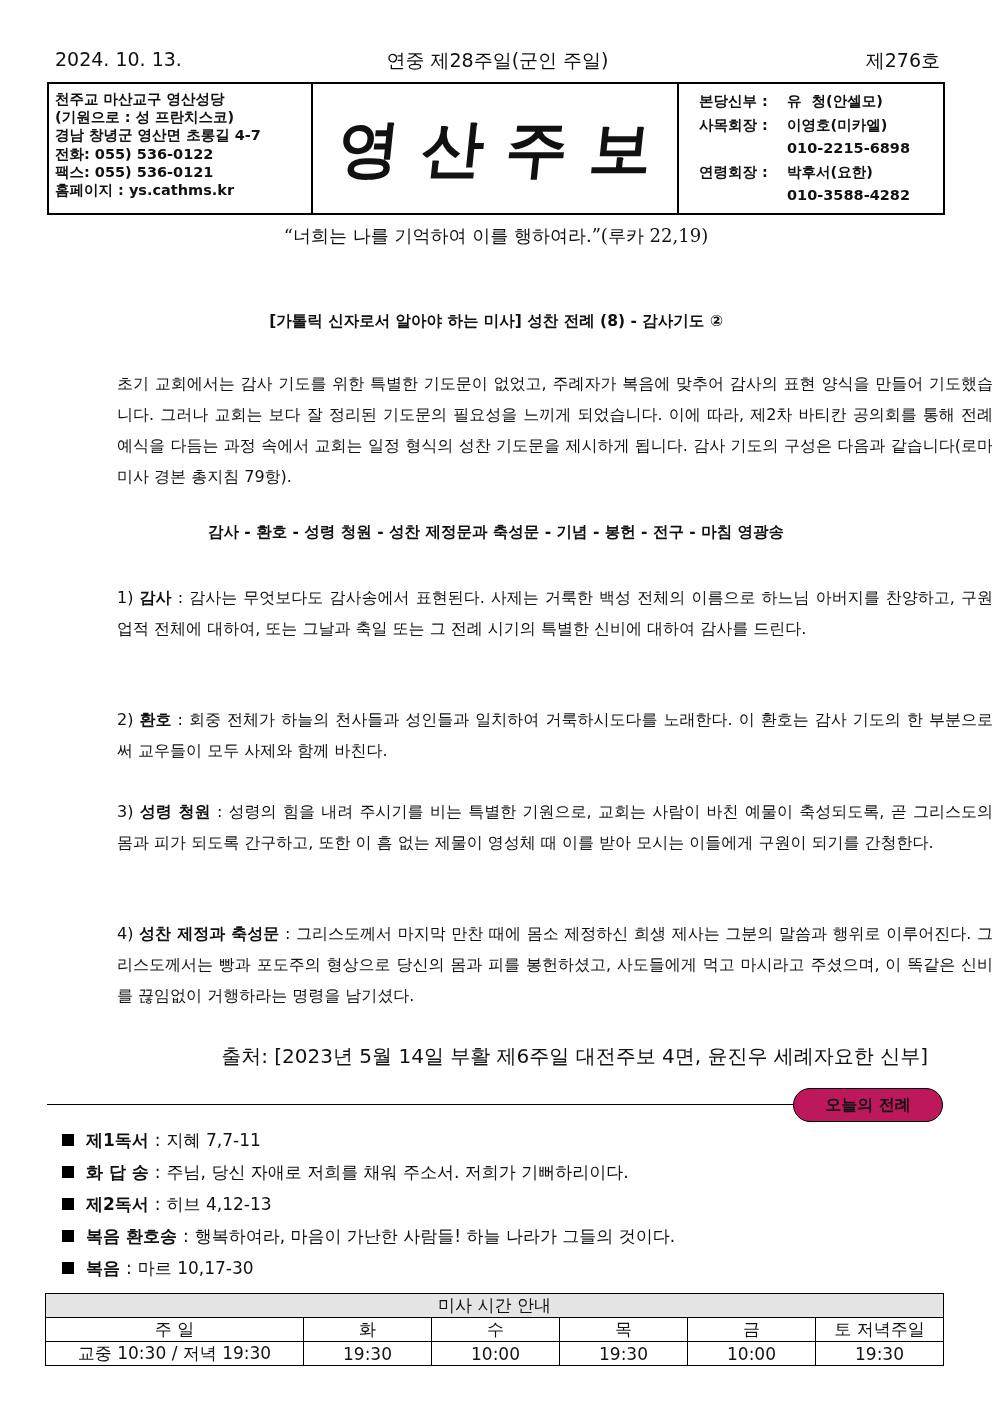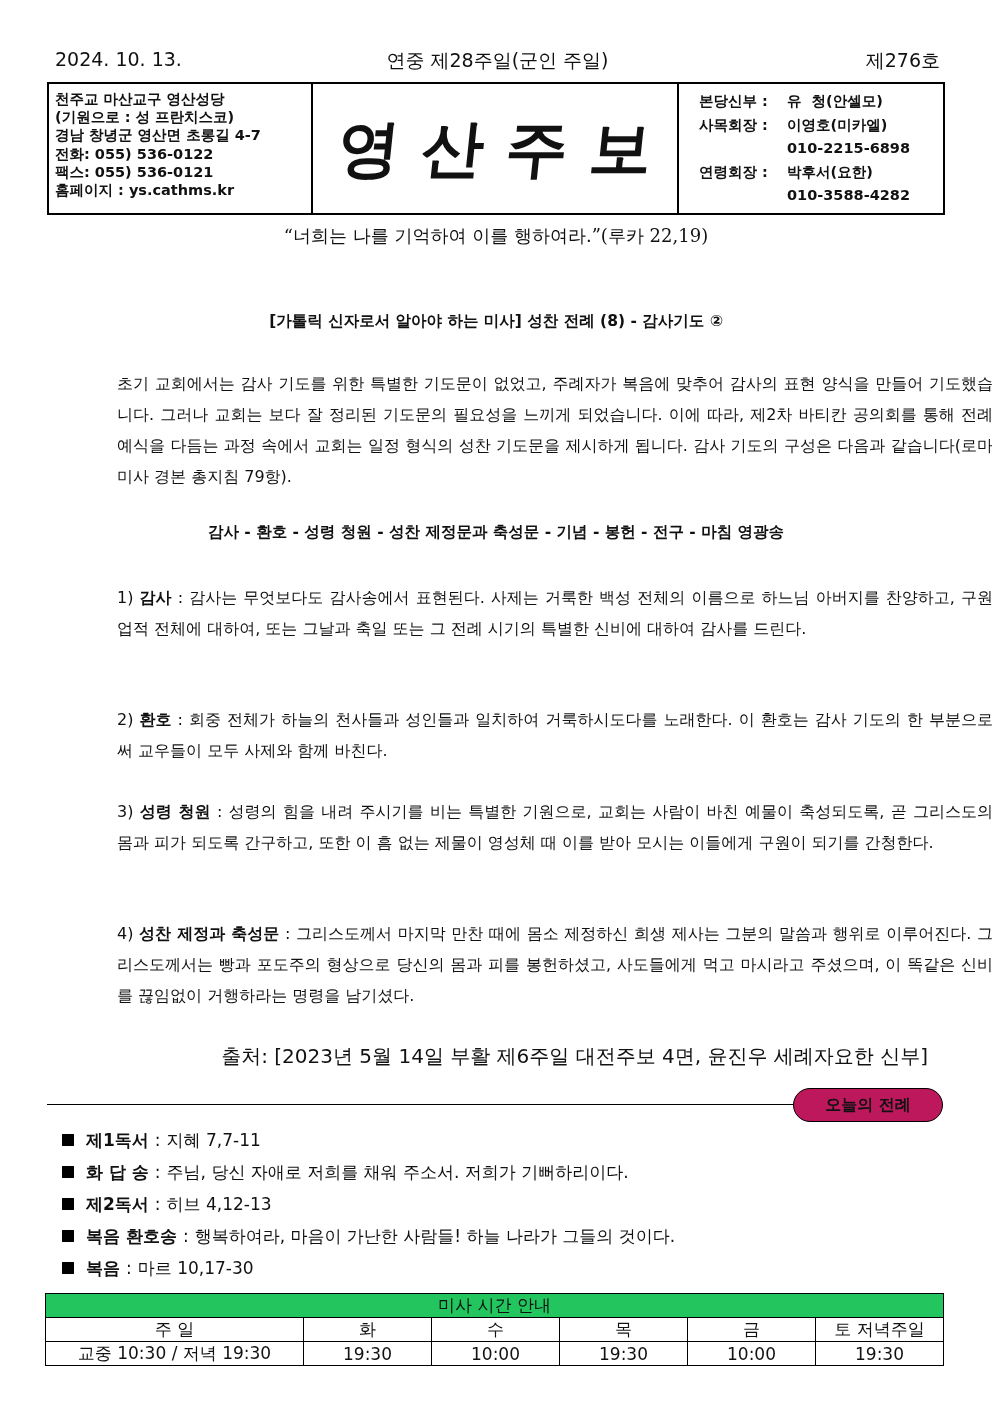--- a/index.html
+++ b/index.html
@@ -38,21 +38,21 @@
     .liturgy-badge { position: absolute; top: 1088px; left: 793px; width: 150px; height: 34px; border: 1.5px solid #000; border-radius: 17px; display: flex; align-items: center; justify-content: center; font-size: 16px; font-weight: bold; background: #be185d; }
 
     .readings { position: absolute; top: 1124px; left: 62px; font-size: 17px; line-height: 32px; }
     .readings .item { display: flex; align-items: center; }
     .readings .sq { display: inline-block; width: 12px; height: 12px; background: #000; margin-right: 12px; }
     .readings .lbl { font-weight: bold; }
     .readings .colon { margin: 0 6px; }
 
     .mass { position: absolute; top: 1293px; left: 45px; width: 899px; border-collapse: collapse; font-size: 17px; }
     .mass td, .mass th { border: 1.5px solid #000; text-align: center; height: 24px; padding: 0; font-weight: normal; }
-    .mass .cap { background: #22c55e; }
+    .mass .cap { background: #e5e5e5; }
   </style>
 </head>
 <body>
 
 <div class="topline">
   <span class="date">2024. 10. 13.</span>
   <span class="title">연중 제28주일(군인 주일)</span>
   <span class="issue">제276호</span>
 </div>
 

